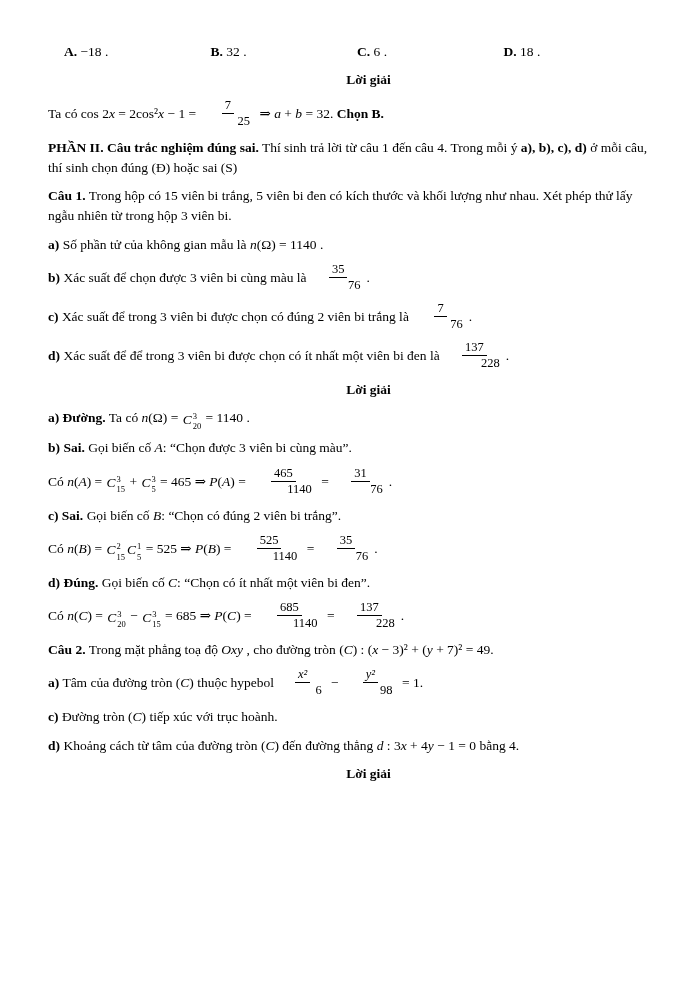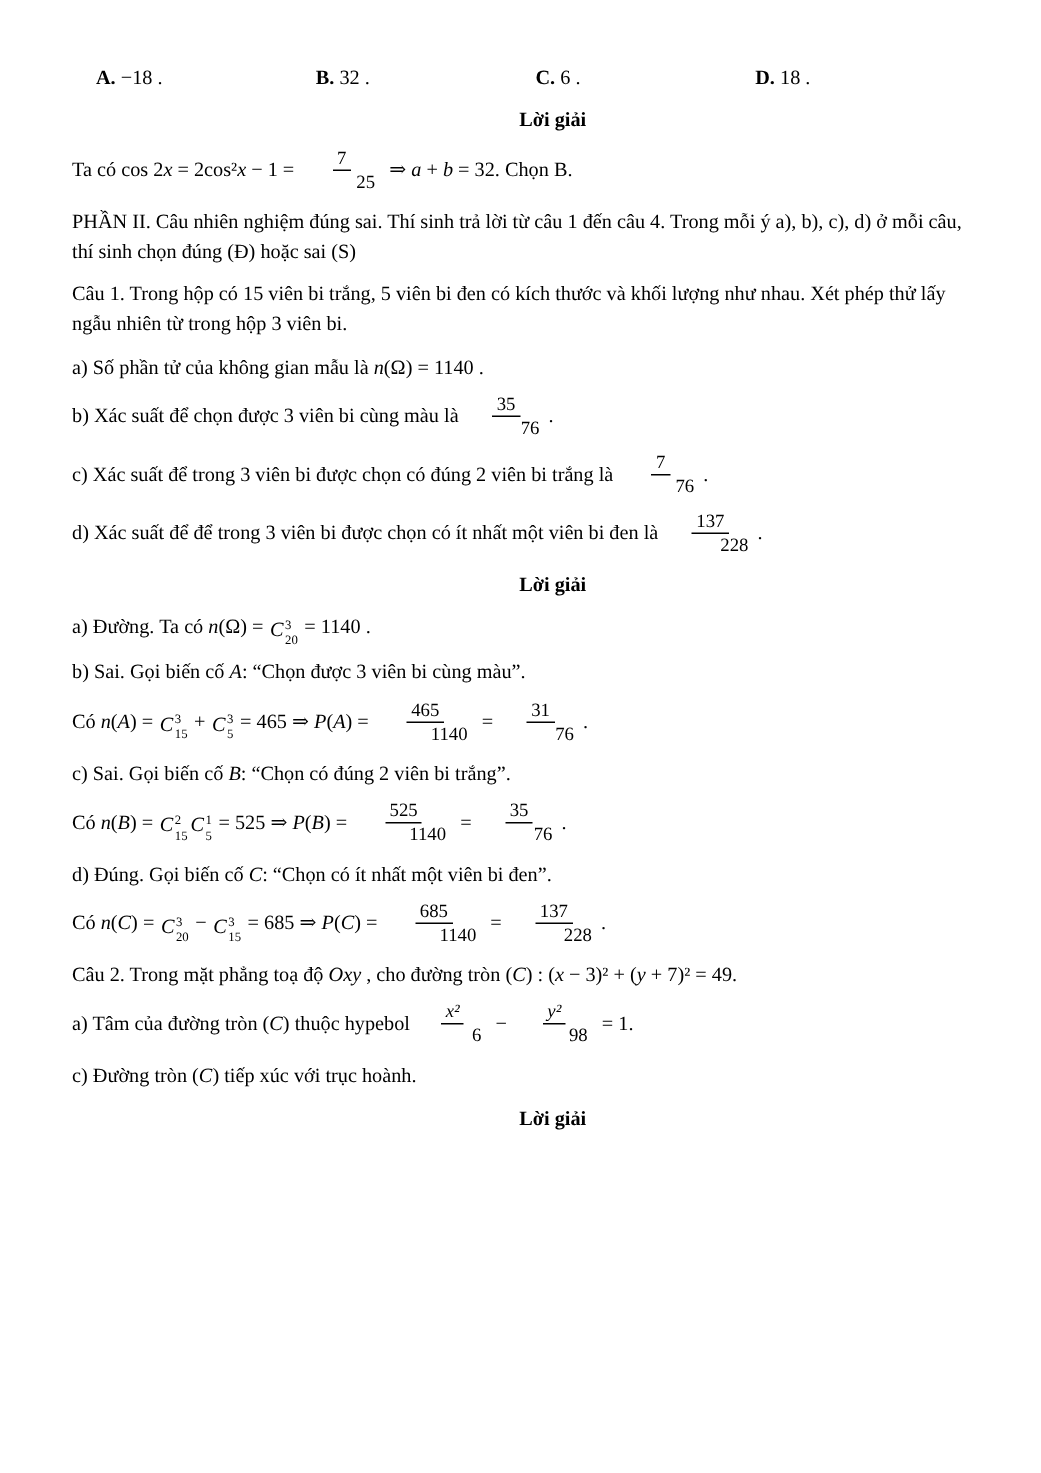--- a/index.html
+++ b/index.html
@@ -5,21 +5,21 @@
   html, body { margin: 0; padding: 0; background: #ffffff; }
   body {
     width: 694px; height: 982px; overflow: hidden;
     font-family: "Liberation Serif", "DejaVu Serif", serif;
     font-size: 13.5px; color: #000;
   }
   #doc { padding: 42px 44px 0 48px; }
   .line { margin: 0 0 8px 0; line-height: 1.5; }
   .center { text-align: center; }
   .center .t, .center .b { font-weight: bold; margin-left: 39px; }
-  .b { font-weight: normal; }
+  .b { font-weight: bold; }
   .i { font-style: italic; }
   
   .answers { display: flex; padding-left: 16px; align-items: center; }
   .answer-item { flex: 1 1 0; white-space: nowrap; }
   .answer-label { font-weight: bold; }
   
   .frac {
     display: inline-flex; flex-direction: column; align-items: center;
     vertical-align: middle; margin: 0 3px; line-height: 1.2;
     font-size: 12.5px; position: relative; top: -1px;
@@ -43,21 +43,21 @@
       <span class="answer-item"><span class="answer-label b">A.</span> <span class="answer-value t">−18 .</span></span>
       <span class="answer-item"><span class="answer-label b">B.</span> <span class="answer-value t">32 .</span></span>
       <span class="answer-item"><span class="answer-label b">C.</span> <span class="answer-value t">6 .</span></span>
       <span class="answer-item"><span class="answer-label b">D.</span> <span class="answer-value t">18 .</span></span>
     </div>
     <div class="line center"><span class="b">Lời giải</span></div>
     <div class="line"><span class="t">Ta có cos 2</span><span class="i">x</span><span class="t"> = 2cos²</span><span class="i">x</span><span class="t"> − 1 = </span><span class="frac">
         <span class="num">7</span>
         <span class="den">25</span>
       </span><span class="t"> ⇒ </span><span class="i">a</span><span class="t"> + </span><span class="i">b</span><span class="t"> = 32. </span><span class="b">Chọn B.</span></div>
-    <div class="line"><span class="b">PHẦN II. Câu nhiên nghiệm đúng sai.</span><span class="t"> Thí sinh trả lời từ câu 1 đến câu 4. Trong mỗi ý </span><span class="b">a), b), c), d)</span><span class="t"> ở mỗi câu, thí sinh chọn đúng (Đ) hoặc sai (S)</span></div>
+    <div class="line"><span class="b">PHẦN II. Câu trắc nghiệm đúng sai.</span><span class="t"> Thí sinh trả lời từ câu 1 đến câu 4. Trong mỗi ý </span><span class="b">a), b), c), d)</span><span class="t"> ở mỗi câu, thí sinh chọn đúng (Đ) hoặc sai (S)</span></div>
     <div class="line"><span class="b">Câu 1.</span><span class="t"> Trong hộp có 15 viên bi trắng, 5 viên bi đen có kích thước và khối lượng như nhau. Xét phép thử lấy ngẫu nhiên từ trong hộp 3 viên bi.</span></div>
     <div class="line"><span class="b">a)</span><span class="t"> Số phần tử của không gian mẫu là </span><span class="i">n</span><span class="t">(Ω) = 1140 .</span></div>
     <div class="line"><span class="b">b)</span><span class="t"> Xác suất để chọn được 3 viên bi cùng màu là </span><span class="frac">
         <span class="num">35</span>
         <span class="den">76</span>
       </span><span class="t">.</span></div>
     <div class="line"><span class="b">c)</span><span class="t"> Xác suất để trong 3 viên bi được chọn có đúng 2 viên bi trắng là </span><span class="frac">
         <span class="num">7</span>
         <span class="den">76</span>
       </span><span class="t">.</span></div>
@@ -135,14 +135,15 @@
       </span><span class="t">.</span></div>
     <div class="line"><span class="b">Câu 2.</span><span class="t"> Trong mặt phẳng toạ độ </span><span class="i">Oxy</span><span class="t"> , cho đường tròn (</span><span class="i">C</span><span class="t">) : (</span><span class="i">x</span><span class="t"> − 3)² + (</span><span class="i">y</span><span class="t"> + 7)² = 49.</span></div>
     <div class="line"><span class="b">a)</span><span class="t"> Tâm của đường tròn (</span><span class="i">C</span><span class="t">) thuộc hypebol </span><span class="frac">
         <span class="num i">x²</span>
         <span class="den">6</span>
       </span><span class="t"> − </span><span class="frac">
         <span class="num i">y²</span>
         <span class="den">98</span>
       </span><span class="t"> = 1.</span></div>
     <div class="line"><span class="b">c)</span><span class="t"> Đường tròn (</span><span class="i">C</span><span class="t">) tiếp xúc với trục hoành.</span></div>
+    <div class="line"><span class="b">d)</span><span class="t"> Khoảng cách từ tâm của đường tròn (</span><span class="i">C</span><span class="t">) đến đường thẳng </span><span class="i">d</span><span class="t"> : 3</span><span class="i">x</span><span class="t"> + 4</span><span class="i">y</span><span class="t"> − 1 = 0 bằng 4.</span></div>
     <div class="line center"><span class="b">Lời giải</span></div>
   </div>
 
 </body></html>

